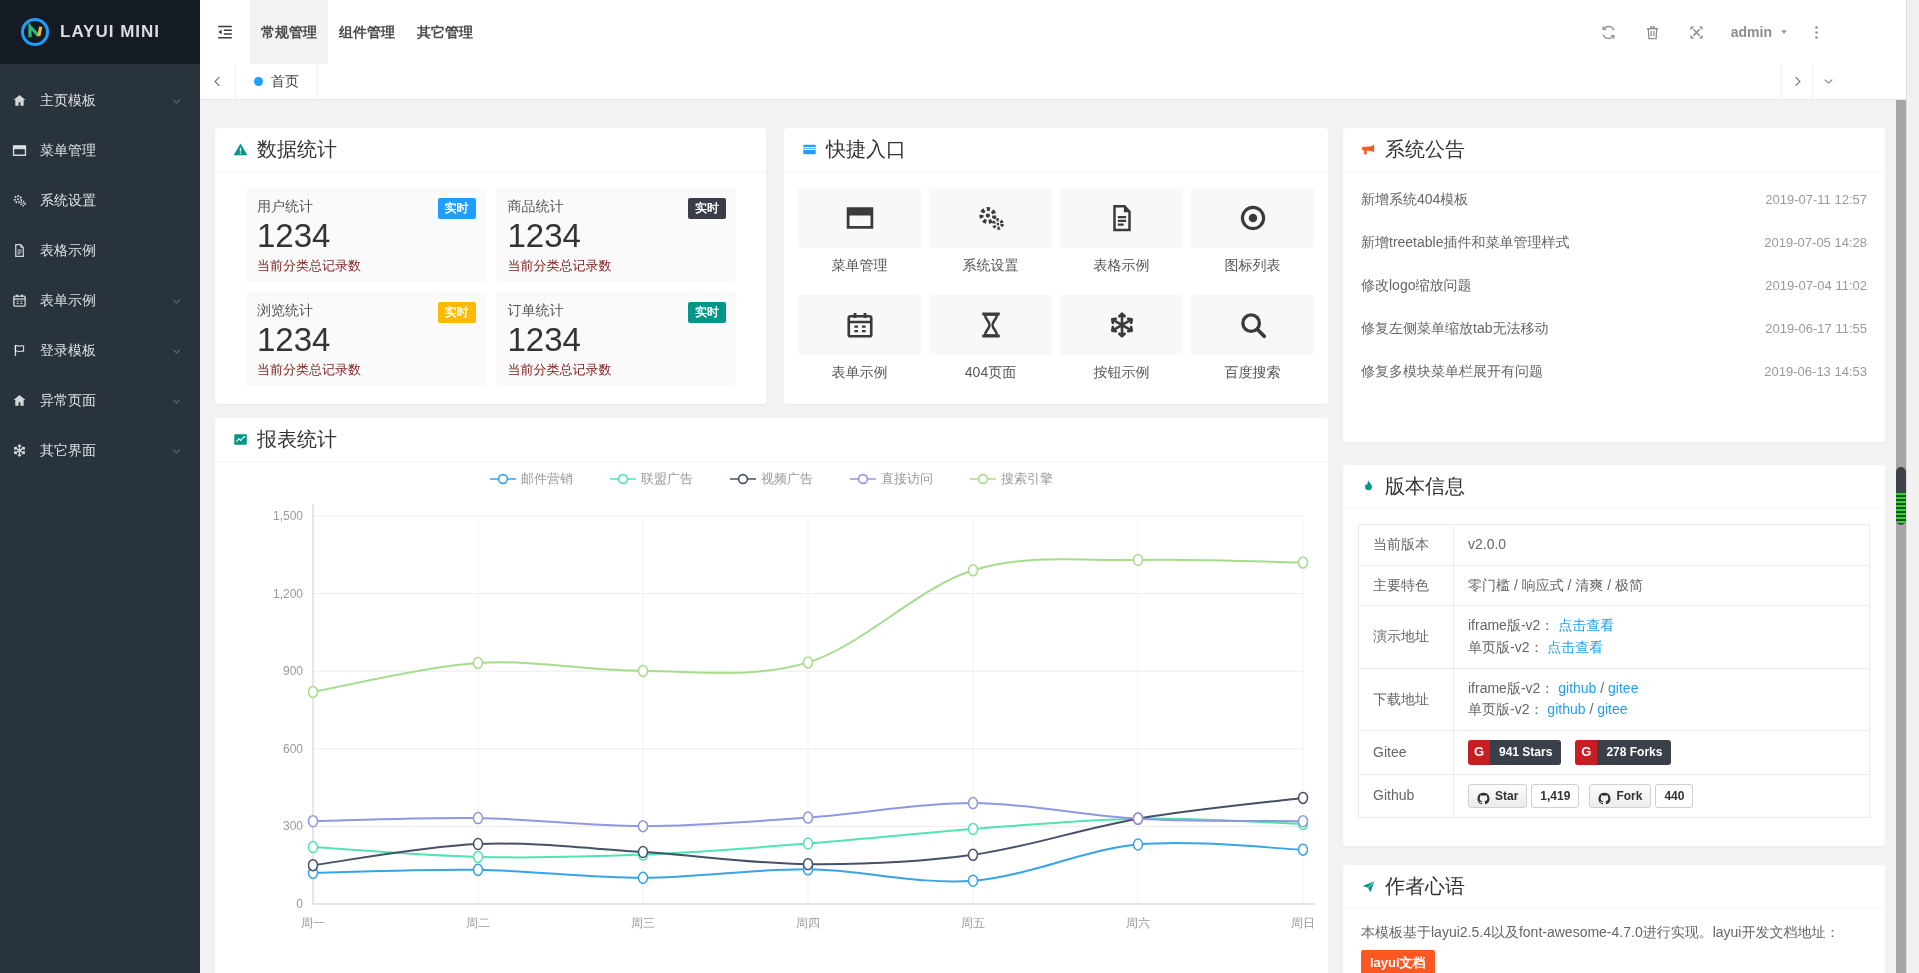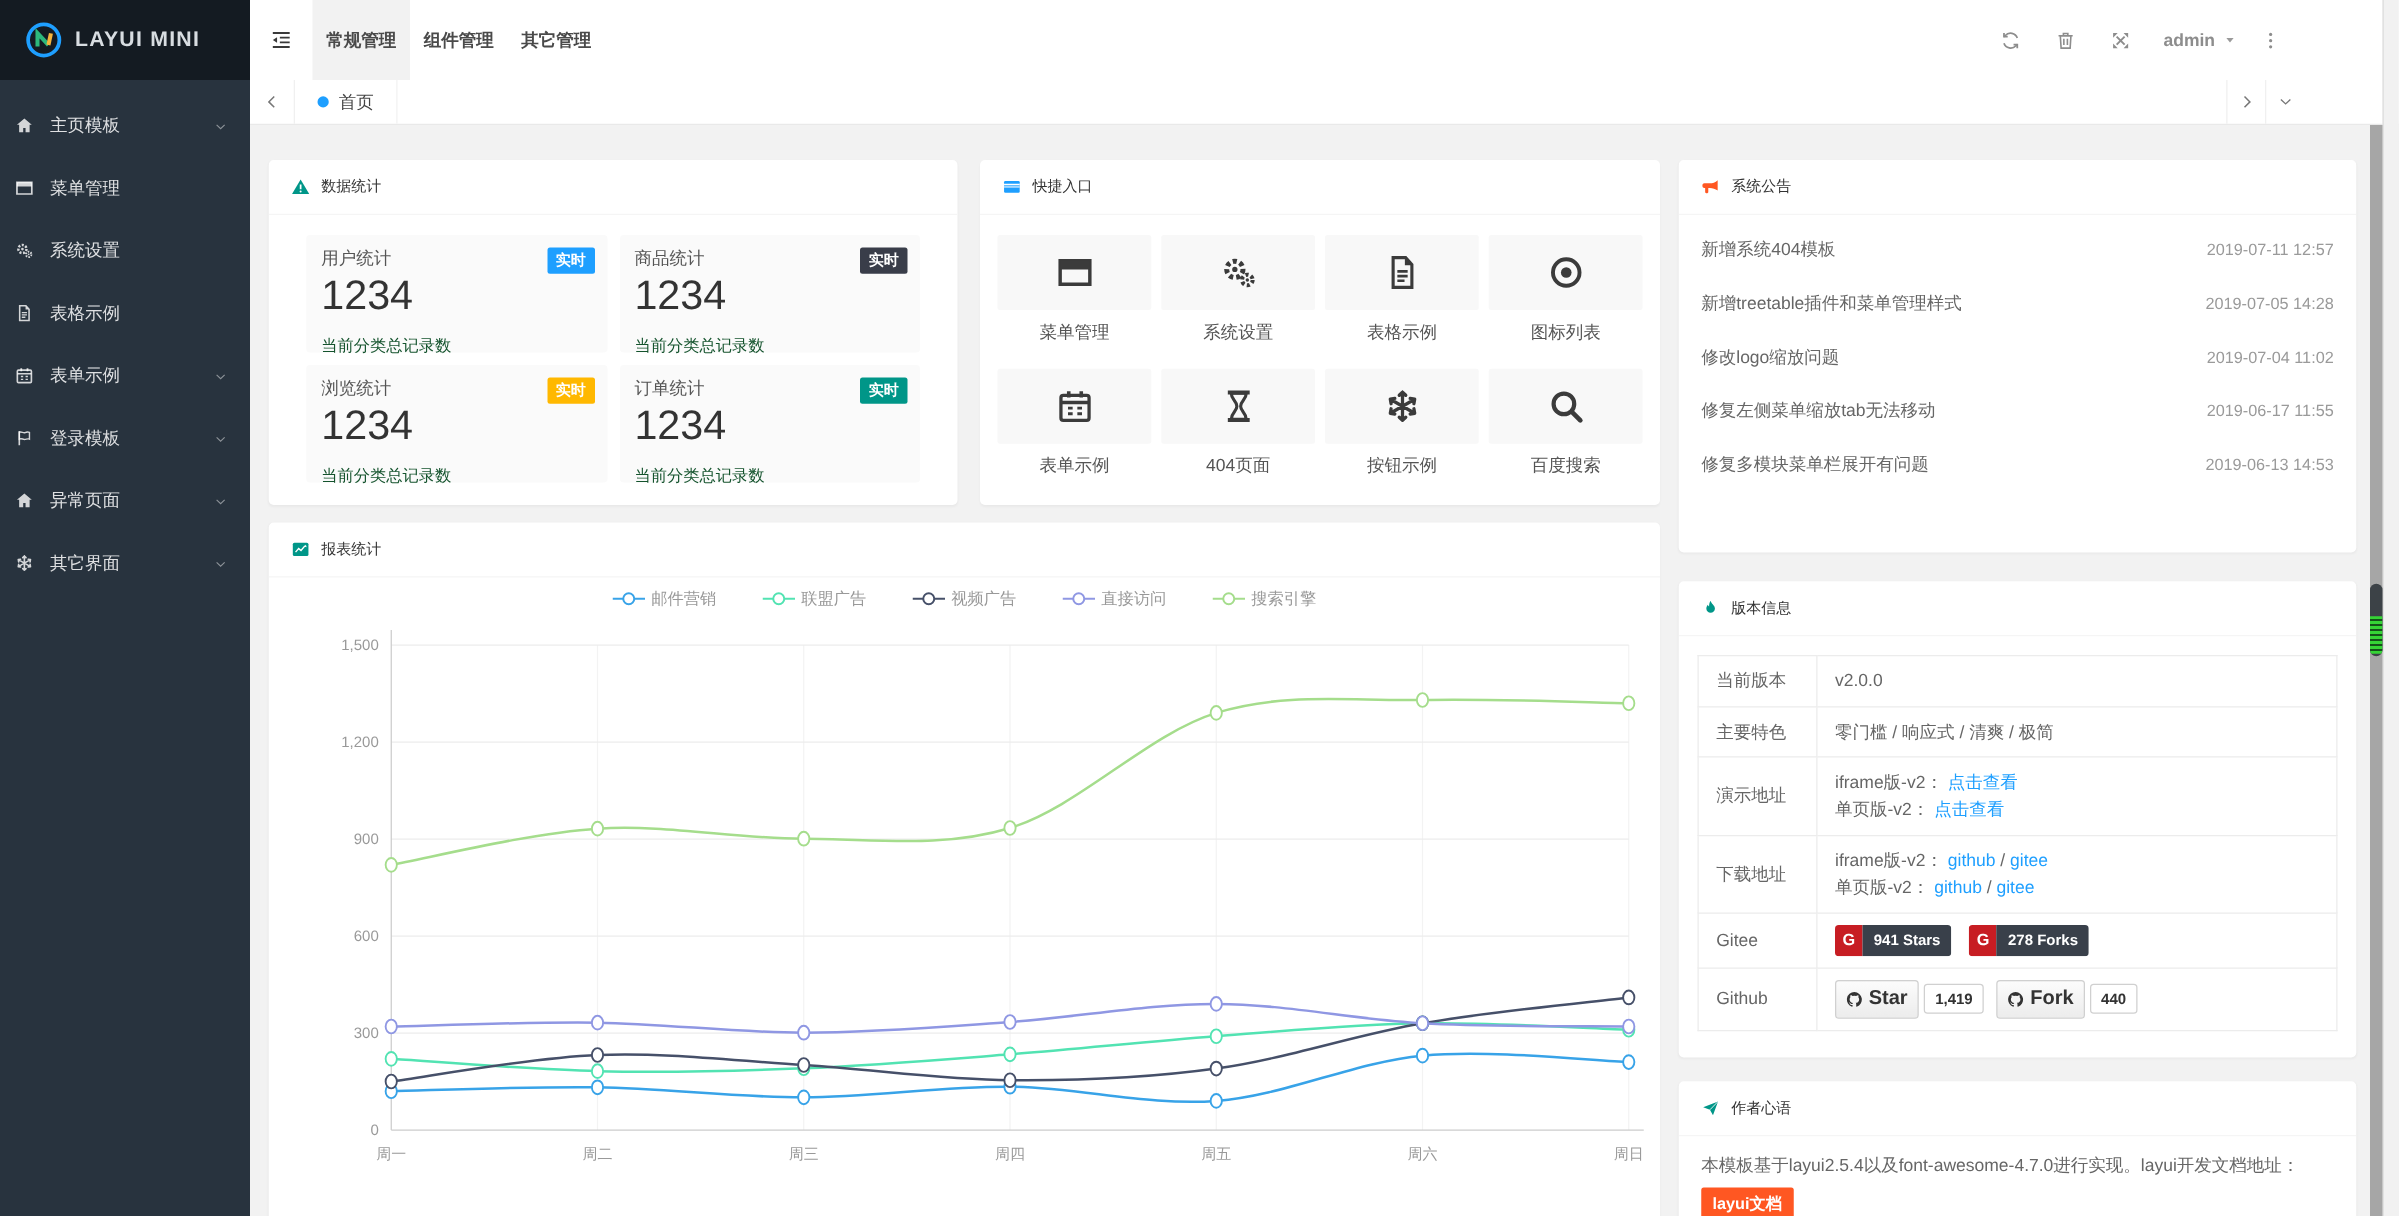--- a/index.html
+++ b/index.html
@@ -39,32 +39,32 @@
   .tb-tab { position:absolute; left:36px; top:0; width:82px; height:100%; display:flex; align-items:center; justify-content:center; gap:8px; font-size:14px; color:#444; border-right:1px solid #f2f2f2; cursor:pointer; }
   .tb-dot { width:9px; height:9px; border-radius:50%; }
   .tb-right { position:absolute; right:76px; top:0; height:100%; display:flex; }
   .tb-box { width:31px; height:100%; border-left:1px solid #f0f0f0; display:flex; align-items:center; justify-content:center; color:#777; cursor:pointer; }
 
   
   .content { position:absolute; left:200px; top:100px; right:23px; bottom:0; padding:28px 11px 0 15px; display:flex; gap:15px; overflow:hidden; }
   .col-left { width:1113px; flex:none; }
   .col-right { flex:1; }
   .card { background:#fff; border-radius:4px; box-shadow:0 1px 2px rgba(0,0,0,.04); overflow:hidden; }
-  .card-h { height:44px; display:flex; align-items:center; gap:9px; padding:0 18px; border-bottom:1px solid #f5f5f5; font-size:12px; color:#333; }
+  .card-h { height:44px; display:flex; align-items:center; gap:9px; padding:0 18px; border-bottom:1px solid #f5f5f5; font-size:20px; color:#333; }
   .card-h .c-ico svg { width:15px; height:15px; }
 
   .row1 { display:flex; gap:18px; height:276px; }
   .card-stats { width:551px; flex:none; }
   .card-quick { flex:1; }
 
   .stats-body { padding:16px 30px; display:grid; grid-template-columns:1fr 1fr; gap:10px; }
   .stat-box { background:#fafafa; border-radius:3px; height:94px; position:relative; padding:10px 12px; }
   .stat-label { font-size:14px; color:#555; }
   .stat-value { font-size:33px; color:#333; margin-top:2px; line-height:1.1; }
-  .stat-sub { font-size:13px; color:#14532d; margin-top:14px; }
+  .stat-sub { font-size:13px; color:#7f1d1d; margin-top:3px; }
   .stat-badge { position:absolute; top:10px; right:10px; color:#fff; font-size:12px; font-weight:bold; padding:2px 7px; border-radius:2px; }
 
   .quick-body { padding:16px 14px 0 14px; display:grid; grid-template-columns:repeat(4,1fr); gap:20px 8px; }
   .quick-item { text-align:center; cursor:pointer; }
   .quick-box { height:60px; background:#f8f8f8; border-radius:2px; display:flex; align-items:center; justify-content:center; color:#3b3b3b; }
   .quick-box svg { width:30px; height:30px; }
   .quick-label { font-size:14px; color:#555; margin-top:9px; }
 
   .card-report { margin-top:14px; height:700px; }
   .legend { display:flex; justify-content:center; gap:37px; margin-top:8px; }
@@ -79,21 +79,21 @@
   .card-version { margin-top:23px; height:381px; }
   .version-body { padding:15px; }
   .vtable { width:100%; border-collapse:collapse; }
   .vtable td { border:1px solid #ececec; padding:9px 14px; font-size:14px; color:#666; line-height:1.55; }
   .vtable td.vlabel { width:95px; }
   .vtable a { color:#1E9FFF; text-decoration:none; cursor:pointer; }
   .gitee-badge { display:inline-flex; font-size:12px; font-weight:bold; border-radius:3px; overflow:hidden; margin-right:14px; vertical-align:middle; cursor:pointer; }
   .gb-l { background:#c71d23; color:#fff; width:22px; display:flex; align-items:center; justify-content:center; font-size:13px; }
   .gb-r { background:#39404a; color:#fff; padding:3px 9px; }
   .gh-group { display:inline-flex; align-items:center; margin-right:10px; vertical-align:middle; }
-  .gh-btn { display:inline-flex; gap:5px; align-items:center; border:1px solid #d0d0d0; background:linear-gradient(#fcfcfc,#ececec); border-radius:3px; padding:2px 8px; font-size:16px; font-weight:bold; color:#333; cursor:pointer; }
+  .gh-btn { display:inline-flex; gap:5px; align-items:flex-end; border:1px solid #d0d0d0; background:linear-gradient(#fcfcfc,#ececec); border-radius:3px; padding:2px 8px; font-size:12px; font-weight:bold; color:#333; cursor:pointer; }
   .gh-btn svg { width:13px; height:13px; }
   .gh-count { border:1px solid #d0d0d0; border-radius:3px; padding:2px 8px; font-size:12px; font-weight:bold; color:#333; margin-left:4px; background:#fff; }
 
   .card-author { margin-top:19px; height:210px; }
   .author-body { padding:12px 18px; font-size:14px; color:#666; line-height:1.6; }
   .doc-badge { display:inline-block; background:#FF5722; color:#fff; font-size:13px; font-weight:bold; padding:3px 9px; border-radius:2px; margin:7px 0; cursor:pointer; }
 
   
   .scroll-outer { position:absolute; top:0; right:0; width:13px; height:100%; background:#f1f1f1; border-left:1px solid #dcdcdc; z-index:20; }
   .scroll-strip { position:absolute; top:100px; right:13px; width:10px; bottom:0; background:#a6a6a6; z-index:21; }

